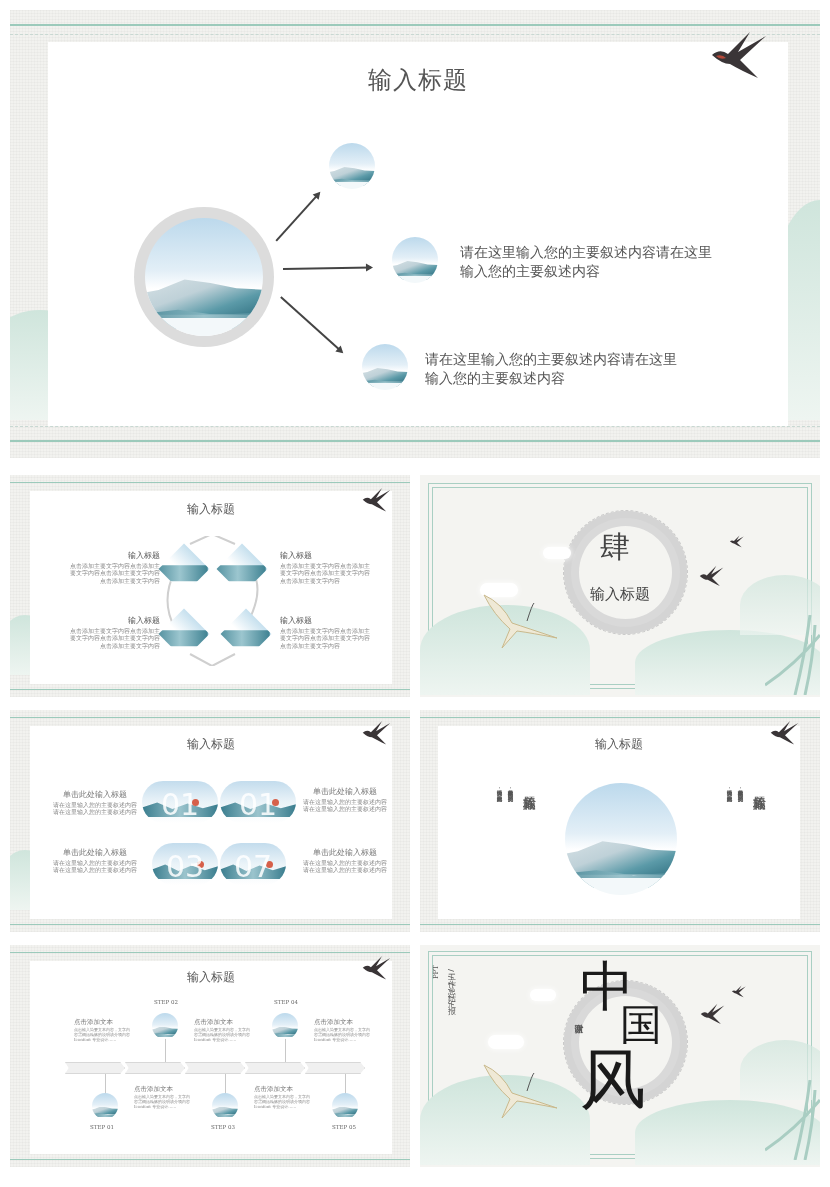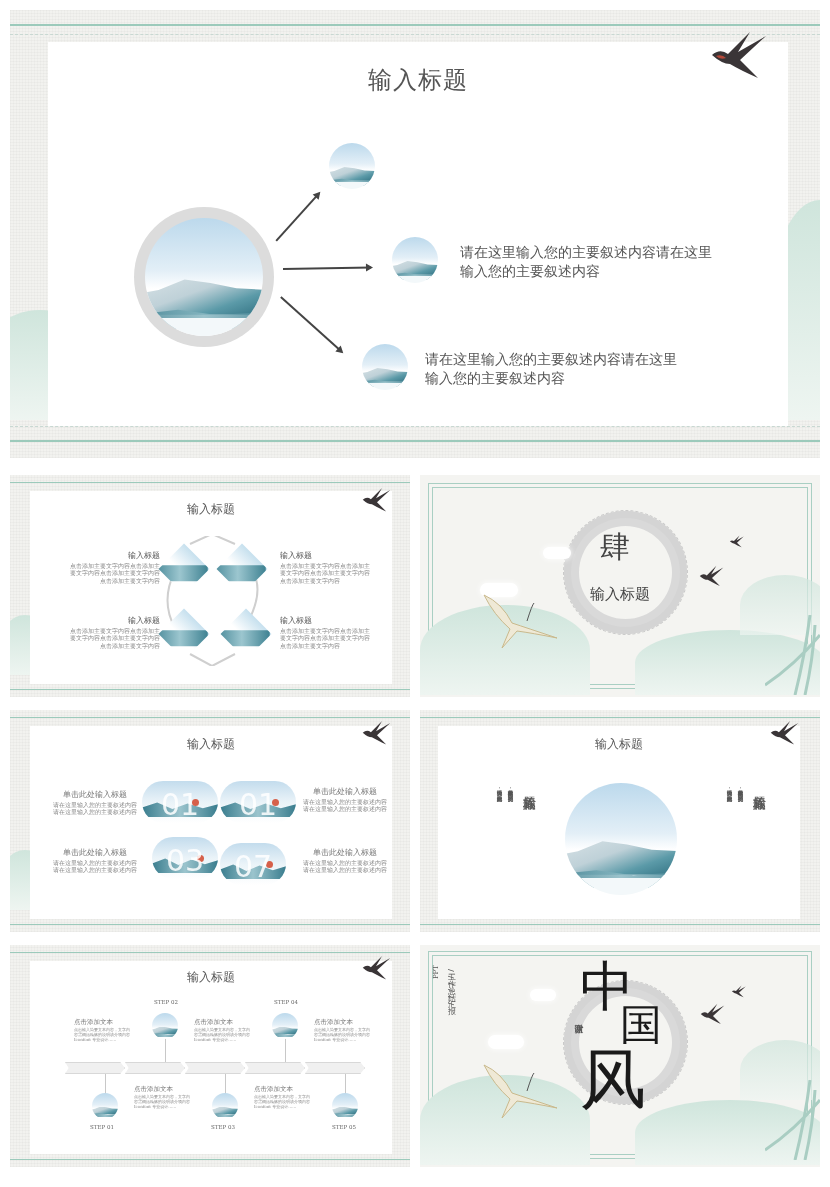--- a/index.html
+++ b/index.html
@@ -183,21 +183,21 @@
     <div class="pill" style="left:112px;top:55px;width:76px">
         <div class="pm"></div>
         <div class="sun" style="left:50px"></div>
         <div class="pn">01</div>
       </div>
     <div class="pill" style="left:190px;top:55px;width:76px">
         <div class="pm"></div>
         <div class="sun" style="left:52px"></div>
         <div class="pn">01</div>
       </div>
-    <div class="pill" style="left:122px;top:111px;width:66px">
+    <div class="pill" style="left:122px;top:117px;width:66px">
         <div class="pm"></div>
         <div class="sun" style="left:45px"></div>
         <div class="pn">03</div>
       </div>
     <div class="pill" style="left:190px;top:117px;width:66px">
         <div class="pm"></div>
         <div class="sun" style="left:46px"></div>
         <div class="pn">07</div>
       </div>
 

